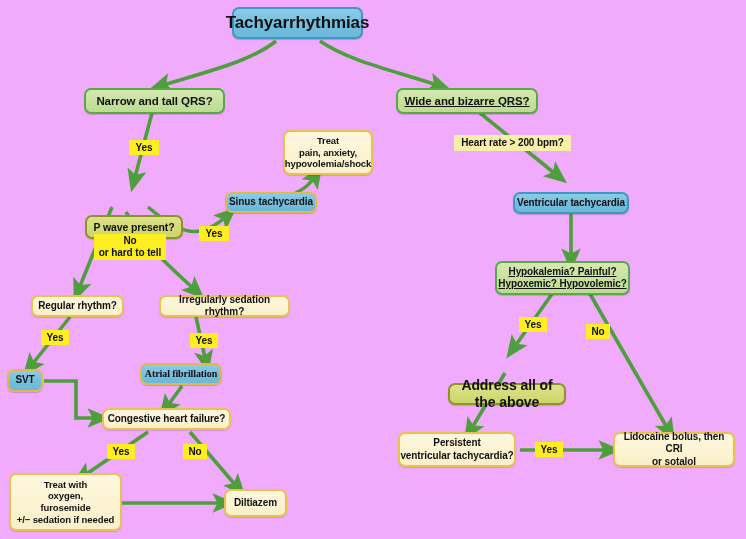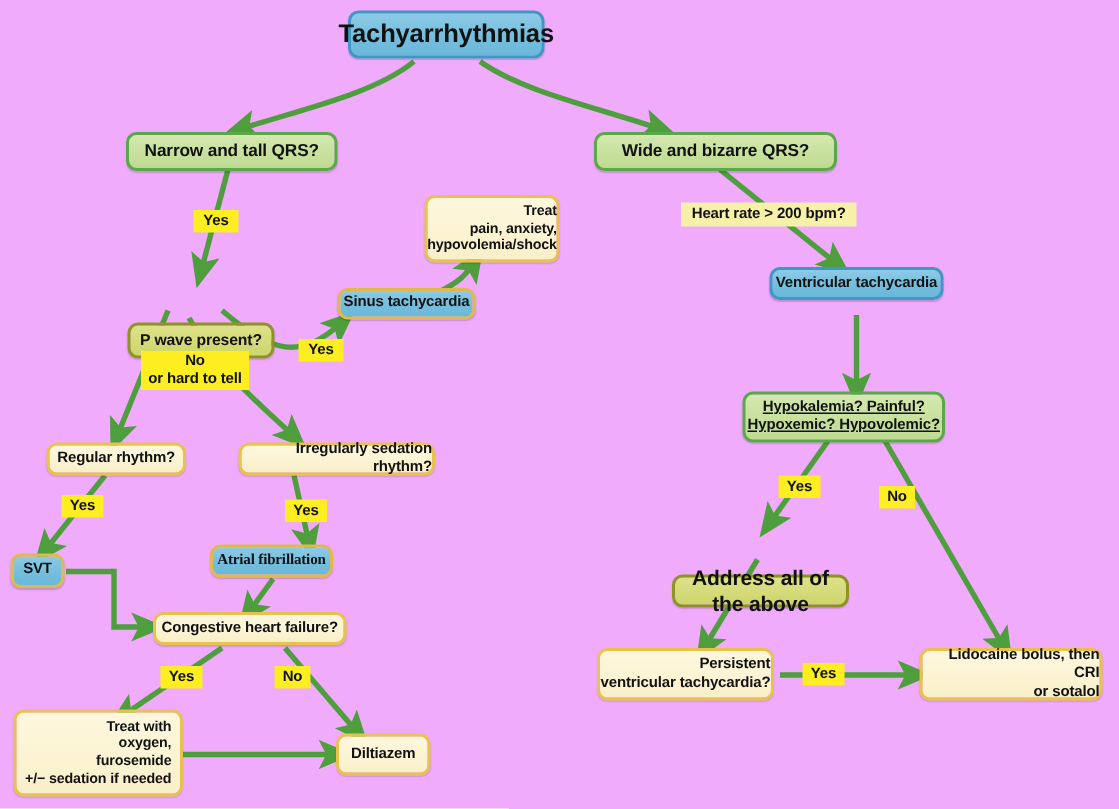--- a/index.html
+++ b/index.html
@@ -56,21 +56,20 @@
   .n-olive {
     background: linear-gradient(180deg,#dde28a 0%, #d3da76 60%, #cdd56c 100%);
     border: 2px solid #8f9224;
     box-shadow: 0 1px 1px rgba(0,0,0,0.15);
     margin-top: 32px;
   }
   .n-cream {
     background: linear-gradient(180deg,#fdf7de 0%, #fbf2d0 70%, #f9efc8 100%);
     border: 2px solid #e8c24c;
     box-shadow: 0 1px 1px rgba(0,0,0,0.13);
-    text-align: right;
   }
   
   .elabel {
     position: absolute;
     box-sizing: border-box;
     display: flex;
     align-items: center;
     justify-content: center;
     text-align: center;
     font-weight: bold;
@@ -135,21 +134,21 @@
       <path d="M505,373 L470,431"></path>
 
       <path d="M520,450 L610,450"></path>
     </g>
   </svg>
 
   <div class="node n-blue title-node" style="left:232px; top:7px; width:131px; height:32px;">Tachyarrhythmias</div>
 
   <div class="node n-green" style="left:84px; top:88px; width:141px; height:26px; font-size:11.5px;">Narrow and tall QRS?</div>
 
-  <div class="node n-green" style="left:396px; top:88px; width:162px; height:26px; font-size:11.5px;">Wide and bizarre QRS?</div>
+  <div class="node n-green" style="left:396px; top:88px; width:142px; height:26px; font-size:11.5px;text-decoration:underline;">Wide and bizarre QRS?</div>
 
   <div class="node n-olive" style="left:85px; top:183px; width:98px; height:24px; font-size:10.5px;">P wave present?</div>
 
   <div class="node n-blue-gold" style="left:225px; top:192px; width:92px; height:21px; font-size:10px;">Sinus tachycardia</div>
 
   <div class="node n-cream" style="left:283px; top:130px; width:90px; height:45px; font-size:9.5px;">Treat
 pain, anxiety,
 hypovolemia/shock</div>
 
   <div class="node n-cream" style="left:31px; top:295px; width:93px; height:22px; font-size:10px;">Regular rhythm?</div>
@@ -162,21 +161,21 @@
 
   <div class="node n-cream" style="left:102px; top:408px; width:129px; height:22px; font-size:10px;">Congestive heart failure?</div>
 
   <div class="node n-cream" style="left:9px; top:473px; width:113px; height:58px; font-size:9.5px;">Treat with
 oxygen,
 furosemide
 +/− sedation if needed</div>
 
   <div class="node n-cream" style="left:224px; top:489px; width:63px; height:28px; font-size:10px;">Diltiazem</div>
 
-  <div class="node n-blue" style="left:513px; top:178px; width:116px; height:22px; font-size:10px;">Ventricular tachycardia</div>
+  <div class="node n-blue" style="left:513px; top:192px; width:116px; height:22px; font-size:10px;">Ventricular tachycardia</div>
 
   <div class="node n-green" style="left:495px; top:261px; width:135px; height:34px; font-size:10px;text-decoration:underline;">Hypokalemia? Painful?
 Hypoxemic? Hypovolemic?</div>
 
   <div class="node n-olive" style="left:448px; top:351px; width:118px; height:22px; font-size:14px;">Address all of the above</div>
 
   <div class="node n-cream" style="left:398px; top:432px; width:118px; height:35px; font-size:10px;">Persistent
 ventricular tachycardia?</div>
 
   <div class="node n-cream" style="left:613px; top:432px; width:122px; height:35px; font-size:10px;">Lidocaine bolus, then CRI

